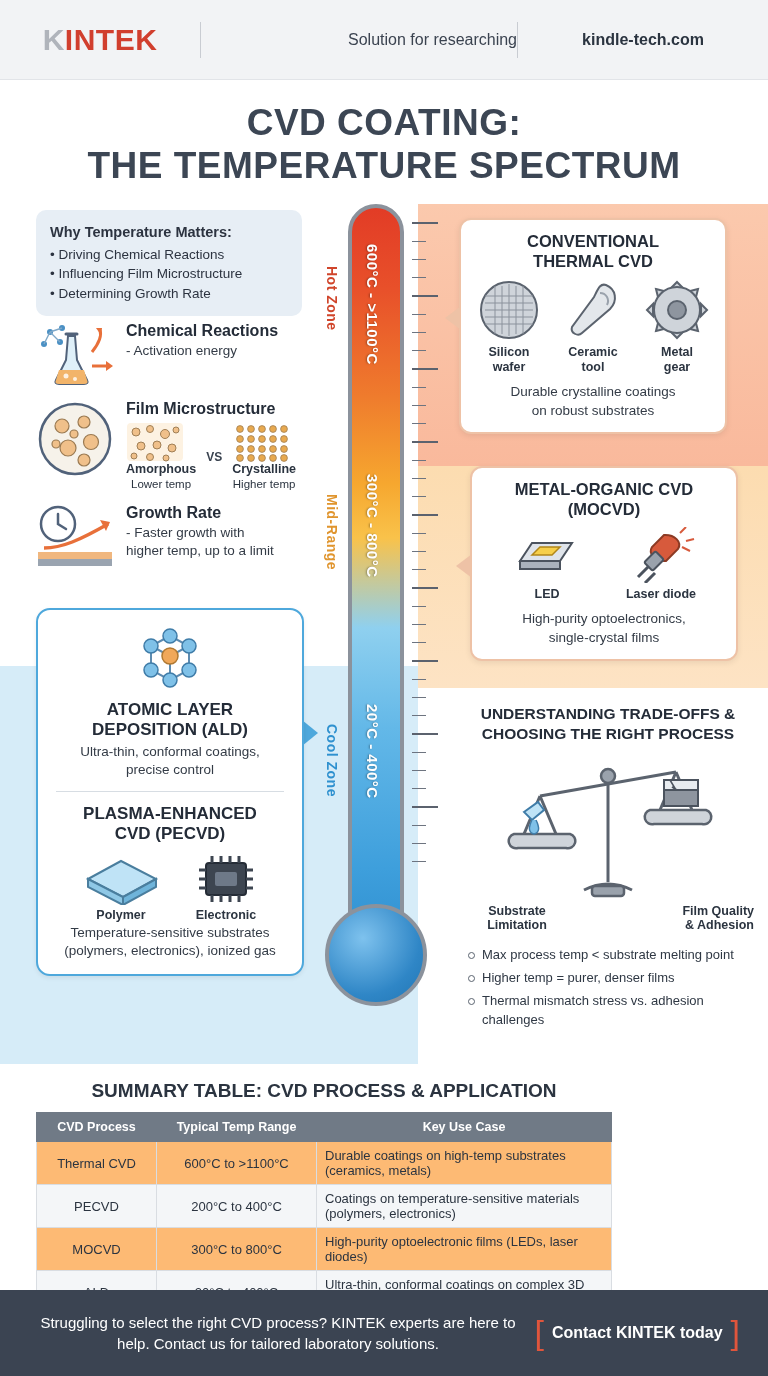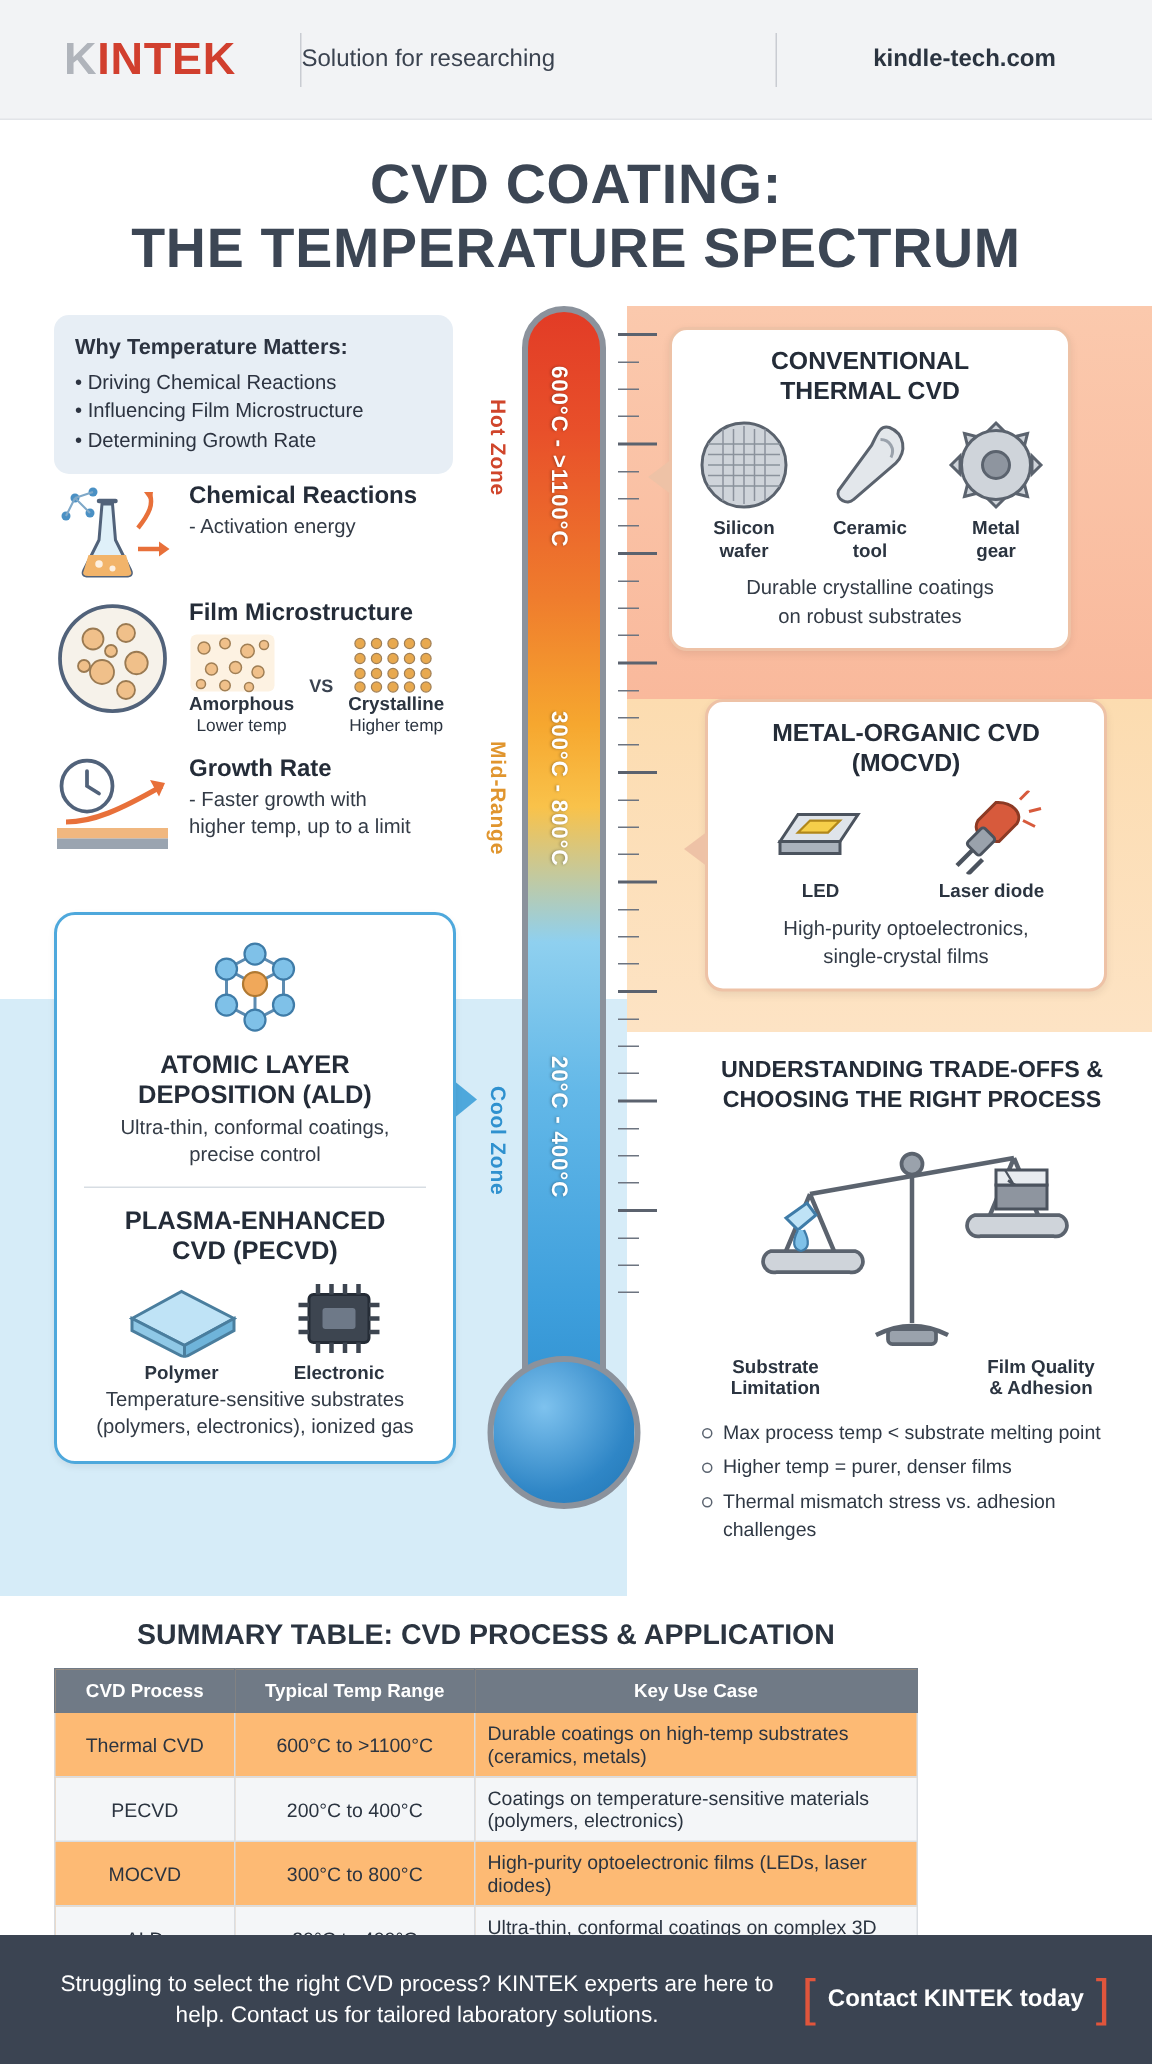--- a/index.html
+++ b/index.html
@@ -26,21 +26,21 @@
     text-align: center;
     font-size: 30px;
     font-weight: bold;
     letter-spacing: 0.5px;
   }
   .logo .k { color: #b0b4bb; }
   .logo .rest { color: #d13f2e; }
   .hdr-divider { width:1px; height:36px; background:#c9ccd2; }
   .hdr-mid {
     flex: 1;
-    text-align: left;
+    text-align: right;
     font-size: 16px;
     color: #3b4350;
   }
   .hdr-right {
     width: 250px;
     text-align: center;
     font-size: 16px;
     font-weight: bold;
     color: #2b3440;
   }
@@ -178,21 +178,21 @@
     border: 2px solid #eec2a6;
     border-radius: 12px;
     box-shadow: 0 2px 6px rgba(0,0,0,0.08);
     text-align:center;
     padding: 12px 14px;
   }
   .rcard h2 { margin:0 0 8px; font-size:16.5px; font-weight:bold; color:#242c38; line-height:1.2; }
   .rcard p  { margin:8px 0 0; font-size:13.5px; line-height:1.35; color:#333b46; }
   .rcard .items { display:flex; justify-content:center; gap:18px; align-items:flex-end; }
   .rcard .cap { font-size:12.5px; font-weight:bold; margin-top:4px; line-height:1.2; }
-  .card-thermal { left: 446px; top: 14px; width: 268px; }
+  .card-thermal { left: 459px; top: 14px; width: 268px; }
   .card-mocvd   { left: 470px; top: 262px; width: 268px; }
   .notch {
     position:absolute; left:-16px; top:86px;
     width:0;height:0;
     border-top:12px solid transparent;
     border-bottom:12px solid transparent;
     border-right:16px solid #eec2a6;
   }
 
   
@@ -603,21 +603,21 @@
         <path d="M36 62 l14 -10 6 8 -12 10 z" fill="#bfe3f6" stroke="#3f7ca8" stroke-width="2"></path>
         <path d="M44 70 q-6 12 2 14 q8 -2 2 -14" fill="#7fc1e8" stroke="#3f7ca8" stroke-width="1.5"></path>
         <rect x="176" y="40" width="34" height="16" fill="#8e959f" stroke="#4b535e" stroke-width="2"></rect>
         <rect x="176" y="30" width="34" height="10" fill="#e8ecf0" stroke="#4b535e" stroke-width="2"></rect>
         <path d="M182 30 l6 10 -4 -3 5 3" stroke="#4b535e" stroke-width="1.5" fill="none"></path>
       </svg>
     </span>
     <div class="scale-caps">
       <div style="white-space:pre-line; text-align:center; width:110px;">Substrate
 Limitation</div>
-      <div style="white-space:pre-line; text-align:center; width:120px;">Film Quality
+      <div style="white-space:pre-line; text-align:right; width:120px;">Film Quality
 &amp; Adhesion</div>
     </div>
     <ul class="bullets">
       <li>Max process temp &lt; substrate melting point</li>
       <li>Higher temp = purer, denser films</li>
       <li>Thermal mismatch stress vs. adhesion challenges</li>
     </ul>
   </div>
 </div>
 

